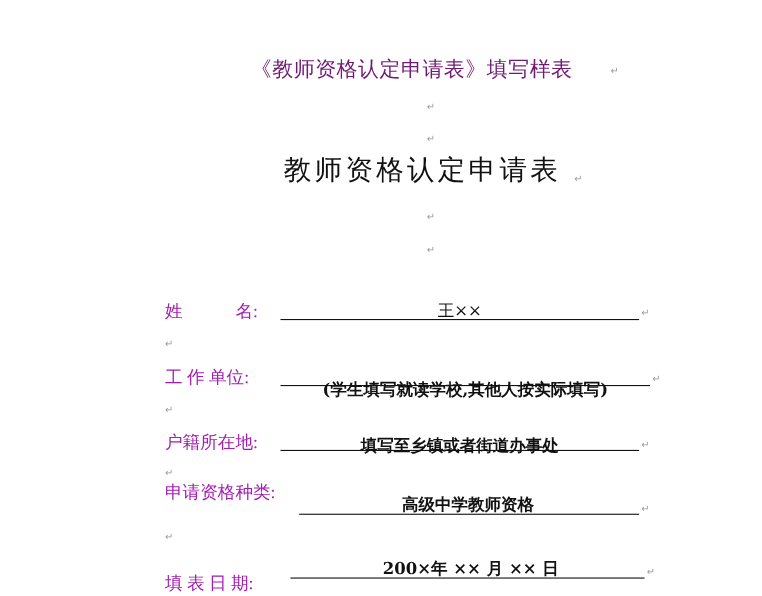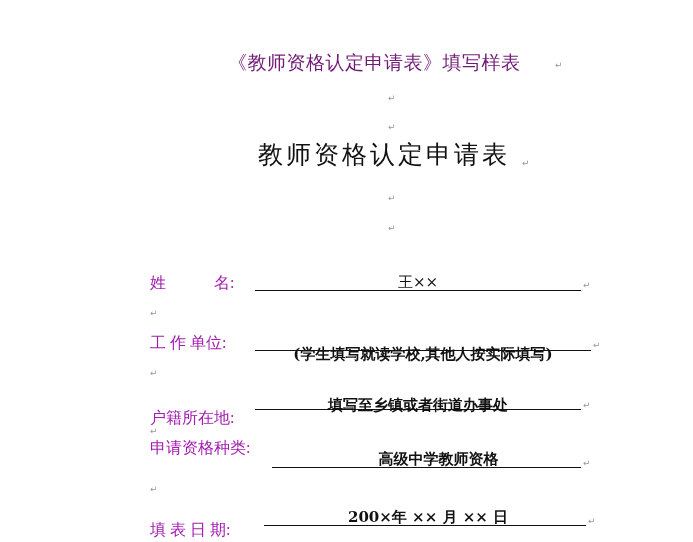--- a/index.html
+++ b/index.html
@@ -39,31 +39,31 @@
 
   <div>
     <div class="abs label" style="left:150px;top:333px;">工 作 单位:</div>
     <div class="line" style="left:255px;top:338px;width:336px;height:12px;"></div>
     <div class="value" style="left:255px;top:333px;width:336px;margin-top:12px;">(学生填写就读学校,其他人按实际填写)</div>
     <span class="pm" style="left:593px;top:340px;">↵</span>
   </div>
   <span class="pm" style="left:150px;top:368px;">↵</span>
 
   <div>
-    <div class="abs label" style="left:150px;top:408px;">户籍所在地:</div>
+    <div class="abs label" style="left:150px;top:392px;">户籍所在地:</div>
     <div class="line" style="left:255px;top:397px;width:326px;height:12px;"></div>
     <div class="value" style="left:255px;top:396px;width:326px;">填写至乡镇或者街道办事处</div>
     <span class="pm" style="left:583px;top:400px;">↵</span>
   </div>
   <span class="pm" style="left:150px;top:426px;">↵</span>
 
   <div>
     <div class="abs label" style="left:150px;top:438px;">申请资格种类:</div>
     <div class="line" style="left:272px;top:455px;width:309px;height:12px;"></div>
-    <div class="value" style="left:284px;top:450px;width:309px;">高级中学教师资格</div>
+    <div class="value" style="left:271px;top:450px;width:309px;">高级中学教师资格</div>
     <span class="pm" style="left:583px;top:458px;">↵</span>
   </div>
   <span class="pm" style="left:150px;top:484px;">↵</span>
 
   <div>
     <div class="abs label" style="left:150px;top:520px;">填 表 日 期:</div>
     <div class="line" style="left:264px;top:513px;width:322px;height:12px;"></div>
     <div class="value" style="left:267px;top:508px;width:322px;">200×年 ×× 月 ×× 日</div>
     <span class="pm" style="left:588px;top:516px;">↵</span>
   </div>

